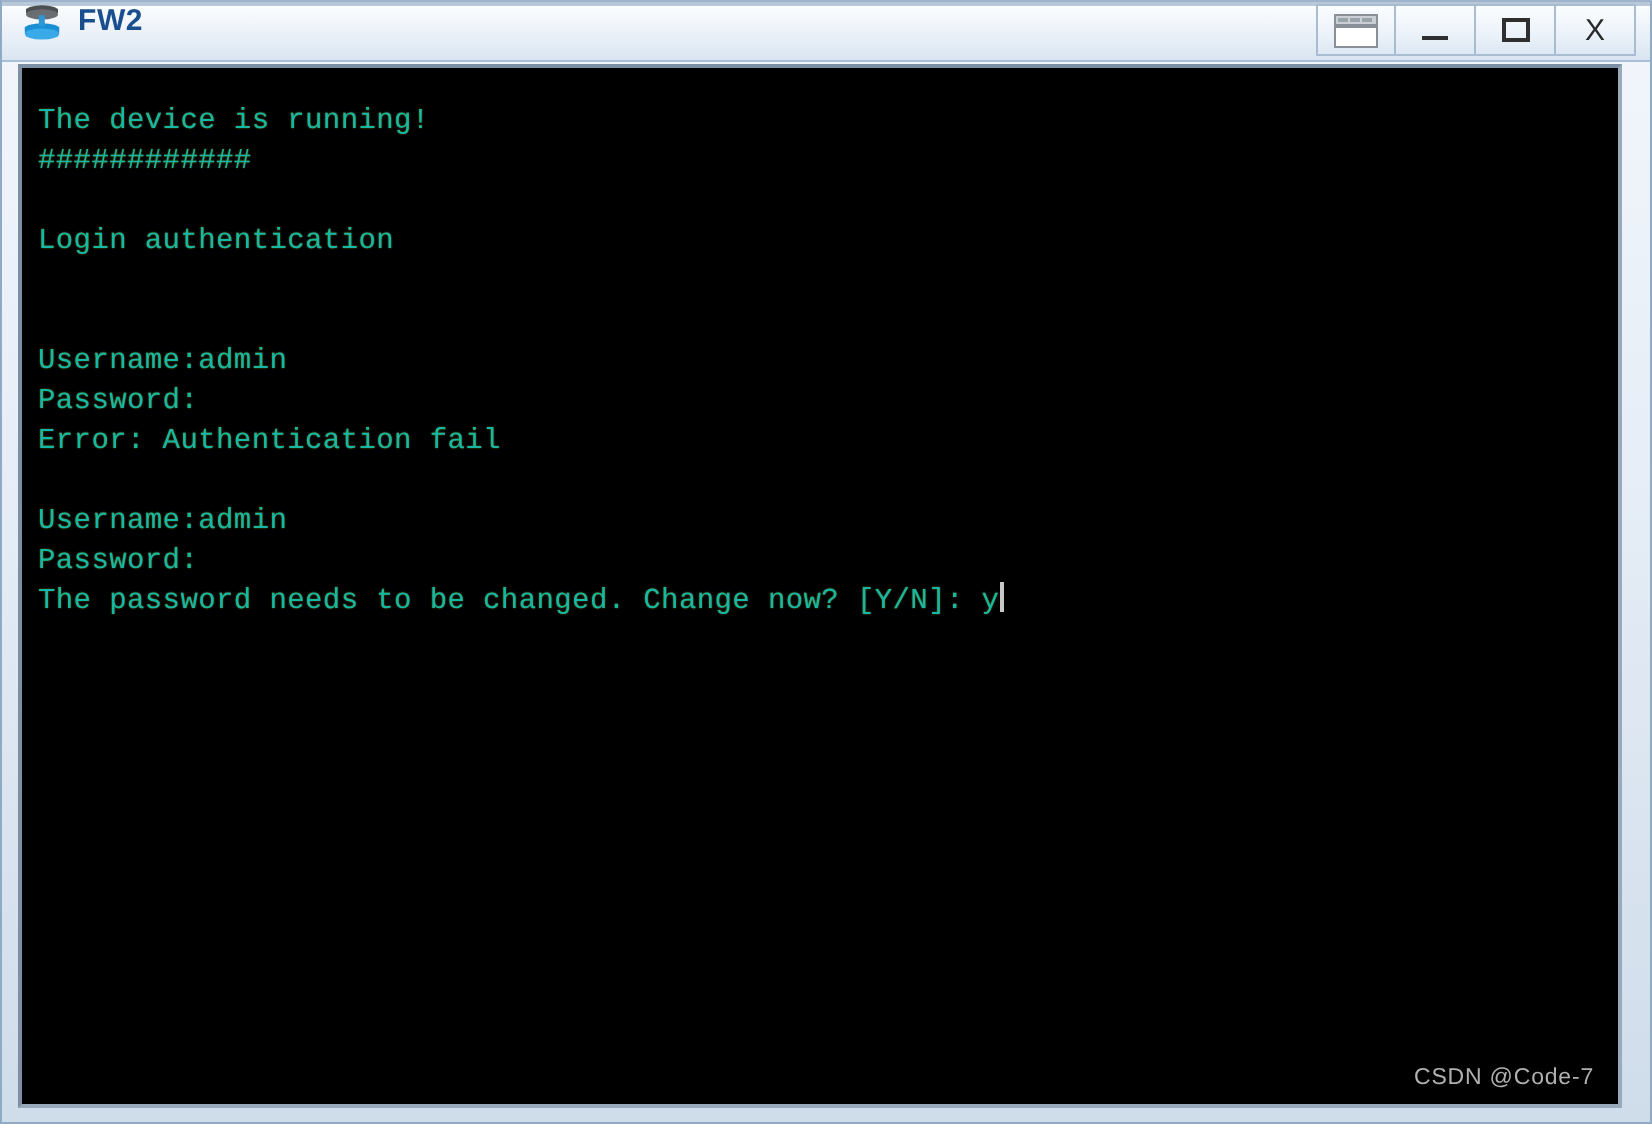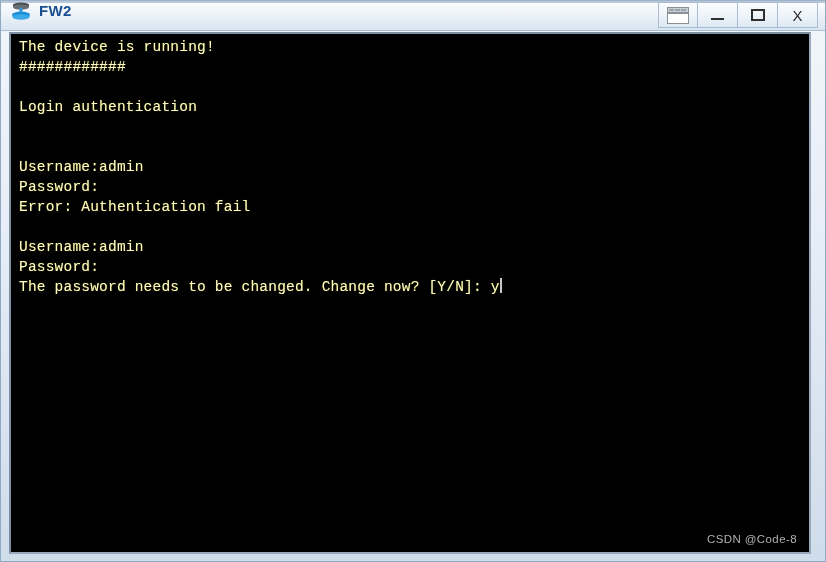--- a/index.html
+++ b/index.html
@@ -162,25 +162,25 @@
     height: 518px;
     background: #000000;
     overflow: hidden;
     padding: 0;
     box-sizing: border-box;
   }
 
   #terminal-lines {
     position: absolute;
     left: 8px;
-    top: 3px;
+    top: 17px;
     font-family: "Liberation Mono", "DejaVu Sans Mono", monospace;
     font-size: 14.5px;
     line-height: 20px;
-    color: #fef9c3;
+    color: #14b8a6;
     white-space: pre;
     letter-spacing: 0.2px;
     text-shadow: 0 0 1px rgba(220,220,0,0.5);
   }
   .term-line {
     height: 20px;
     white-space: pre;
   }
   .term-line.blank { color: transparent; }
 
@@ -252,17 +252,17 @@
       <div class="win-btn">
         <span class="win-glyph">X</span>
       </div>
 
     </div>
   </div>
 
   <div id="terminal-border">
     <div id="terminal">
       <div id="terminal-lines"><div class="term-line">The device is running!</div><div class="term-line">############</div><div class="term-line blank"> </div><div class="term-line">Login authentication</div><div class="term-line blank"> </div><div class="term-line blank"> </div><div class="term-line">Username:admin</div><div class="term-line">Password:</div><div class="term-line">Error: Authentication fail</div><div class="term-line blank"> </div><div class="term-line">Username:admin</div><div class="term-line">Password:</div><div class="term-line">The password needs to be changed. Change now? [Y/N]: y<span class="cursor"></span></div></div>
-      <div id="watermark">CSDN @Code-8</div>
+      <div id="watermark">CSDN @Code-7</div>
     </div>
   </div>
 
 </div>
 
 </body></html>

